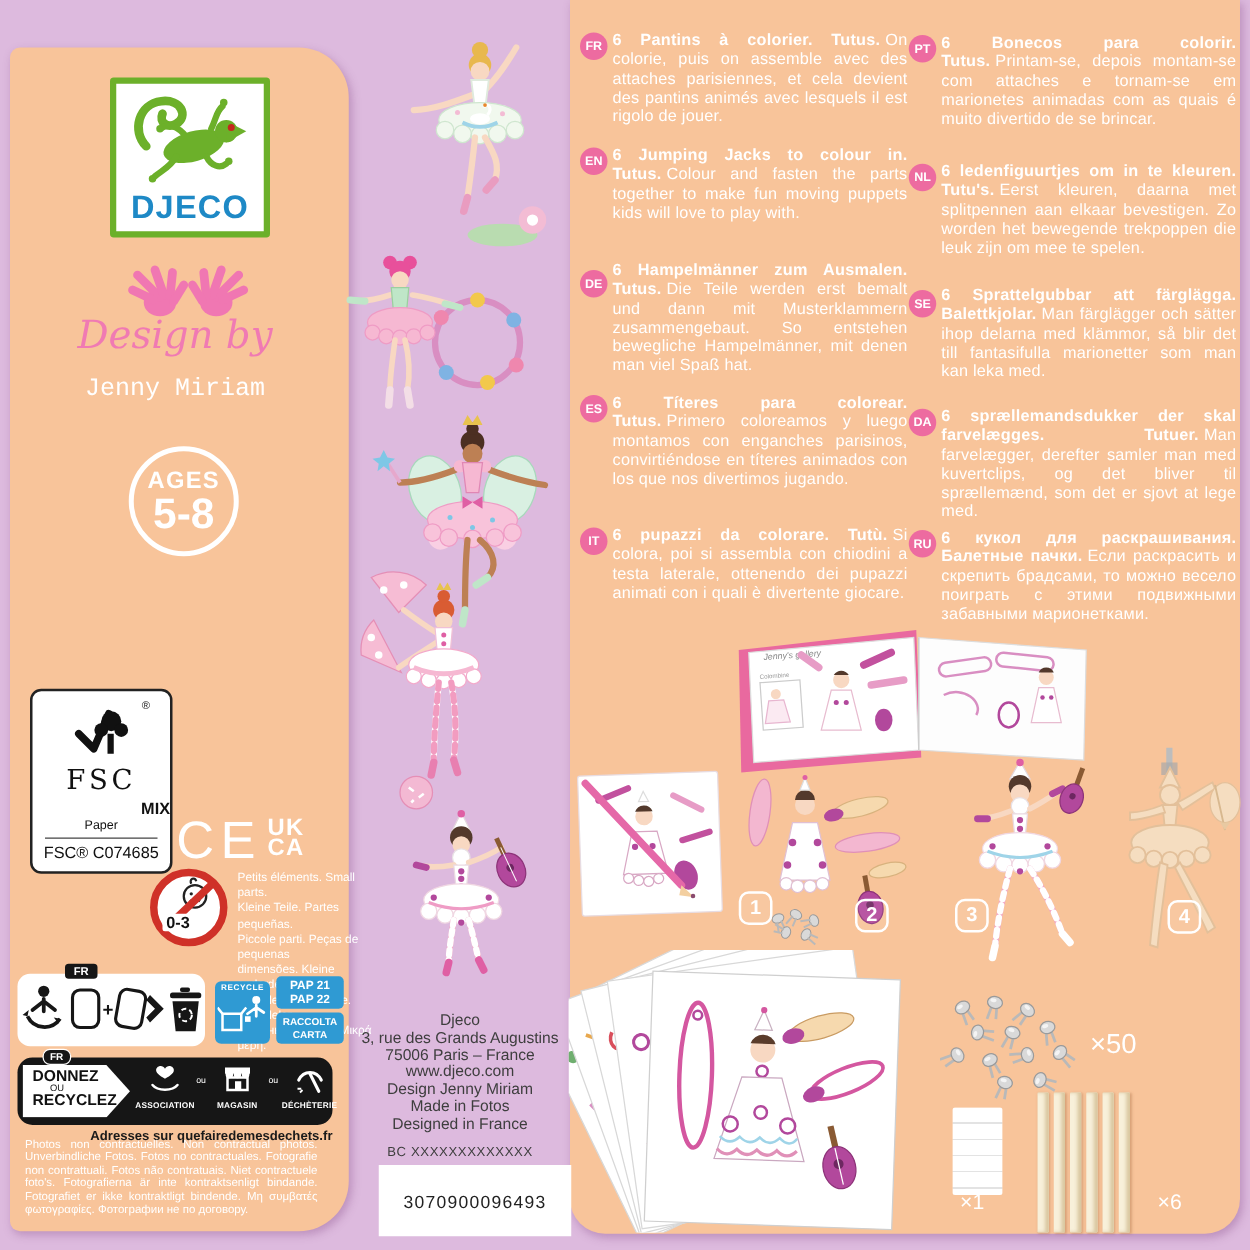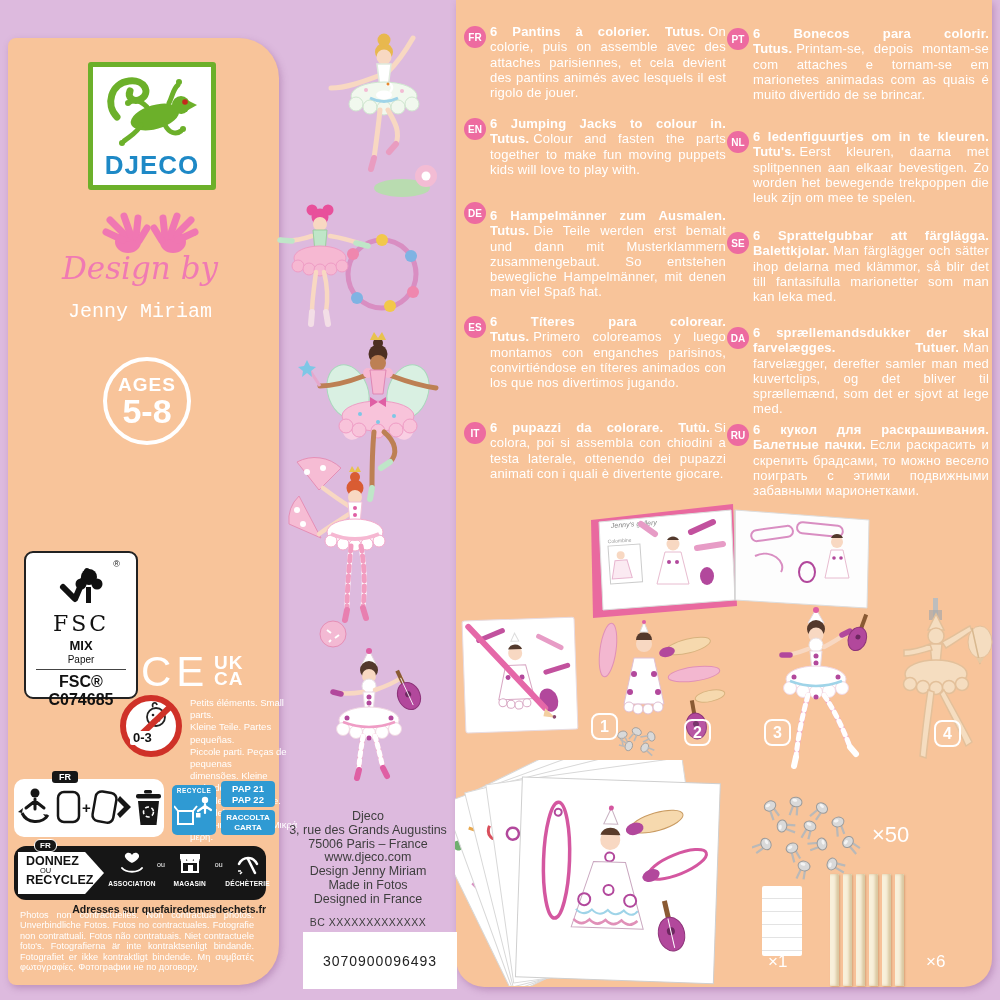--- a/index.html
+++ b/index.html
@@ -18,24 +18,24 @@
              font-family:"DejaVu Serif",serif;font-style:italic;font-size:31px;}
   .designer{left:40px;top:300px;width:200px;text-align:center;color:#fff;font-size:20px;font-family:Liberation Mono, monospace;}
   .ages{left:103px;top:357px;width:88px;height:88px;border:4px solid #fff;border-radius:50%;
         box-sizing:border-box;text-align:center;color:#fff;}
   .ages .l1{font-size:19px;font-weight:700;margin-top:13px;letter-spacing:1px;}
   .ages .l2{font-size:34px;font-weight:700;line-height:30px;}
   
   .fsc{left:24px;top:551px;width:114px;height:148px;background:#fff;border:2px solid #222;
        border-radius:9px;box-sizing:border-box;text-align:center;color:#111;}
   .fsc .name{font-family:"DejaVu Serif",serif;font-size:22px;letter-spacing:3px;margin-top:-4px;}
-  .fsc .grade{font-size:13px;font-weight:700;margin-top:2px;}
+  .fsc .grade{font-size:13px;font-weight:700;margin-top:2px;text-align:right;}
   .fsc .mat{font-size:10px;margin-top:1px;}
   .fsc hr{border:none;border-top:1px solid #444;margin:4px 10px 3px;}
-  .fsc .code{font-size:16px;font-weight:700;}
+  .fsc .code{font-size:13px;font-weight:400;}
   .fsc .reg{position:absolute;right:16px;top:6px;font-size:9px;}
   .ce{left:141px;top:648px;color:#fff;font-size:42px;letter-spacing:5px;}
   .ukca{left:214px;top:655px;color:#fff;font-weight:700;font-size:19px;line-height:16px;letter-spacing:1px;}
   
   .warn-txt{color:#fff;font-size:9.5px;line-height:12.2px;white-space:pre-line;}
   .warn-left{left:12px;top:697px;width:104px;text-align:right;}
   .warn-right{left:190px;top:697px;width:112px;text-align:left;}
   
   .triman{left:14px;top:779px;width:150px;height:58px;background:#fff;border-radius:10px;}
   .fr-tab{position:absolute;left:38px;top:-8px;background:#161616;color:#fff;font-size:9px;
@@ -452,21 +452,21 @@
   <div class="abs barcode">
     <span>3070900096493</span>
   </div>
 
   <span class="lang-badge" style="left:464px;top:26px">FR</span>
   <p class="lang-p" style="left:490px;top:24px;width:236px"><span class="t">6 Pantins à colorier. Tutus.</span><span>On colorie, puis on assemble avec des attaches parisiennes, et cela devient des pantins animés avec lesquels il est rigolo de jouer.</span></p>
 
   <span class="lang-badge" style="left:464px;top:118px">EN</span>
   <p class="lang-p" style="left:490px;top:116px;width:236px"><span class="t">6 Jumping Jacks to colour in. Tutus.</span><span>Colour and fasten the parts together to make fun moving puppets kids will love to play with.</span></p>
 
-  <span class="lang-badge" style="left:464px;top:202px">DE</span>
+  <span class="lang-badge" style="left:464px;top:216px">DE</span>
   <p class="lang-p" style="left:490px;top:208px;width:236px"><span class="t">6 Hampelmänner zum Ausmalen. Tutus.</span><span>Die Teile werden erst bemalt und dann mit Musterklammern zusammengebaut. So entstehen bewegliche Hampelmänner, mit denen man viel Spaß hat.</span></p>
 
   <span class="lang-badge" style="left:464px;top:316px">ES</span>
   <p class="lang-p" style="left:490px;top:314px;width:236px"><span class="t">6 Títeres para colorear. Tutus.</span><span>Primero coloreamos y luego montamos con enganches parisinos, convirtiéndose en títeres animados con los que nos divertimos jugando.</span></p>
 
   <span class="lang-badge" style="left:464px;top:422px">IT</span>
   <p class="lang-p" style="left:490px;top:420px;width:236px"><span class="t">6 pupazzi da colorare. Tutù.</span><span>Si colora, poi si assembla con chiodini a testa laterale, ottenendo dei pupazzi animati con i quali è divertente giocare.</span></p>
 
   <span class="lang-badge" style="left:727px;top:28px">PT</span>
   <p class="lang-p" style="left:753px;top:26px;width:236px"><span class="t">6 Bonecos para colorir. Tutus.</span><span>Printam-se, depois montam-se com attaches e tornam-se em marionetes animadas com as quais é muito divertido de se brincar.</span></p>

